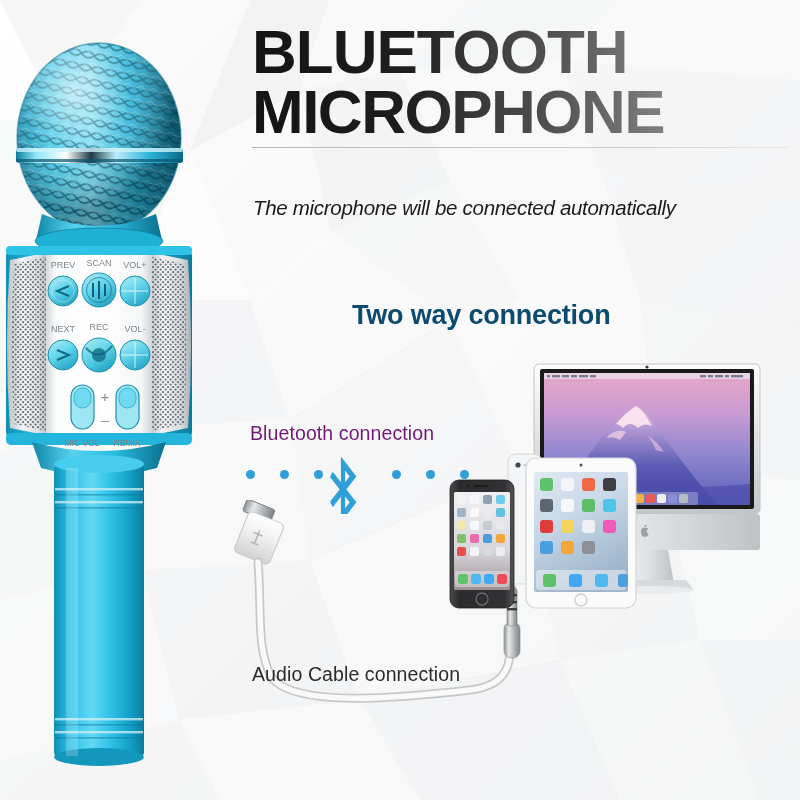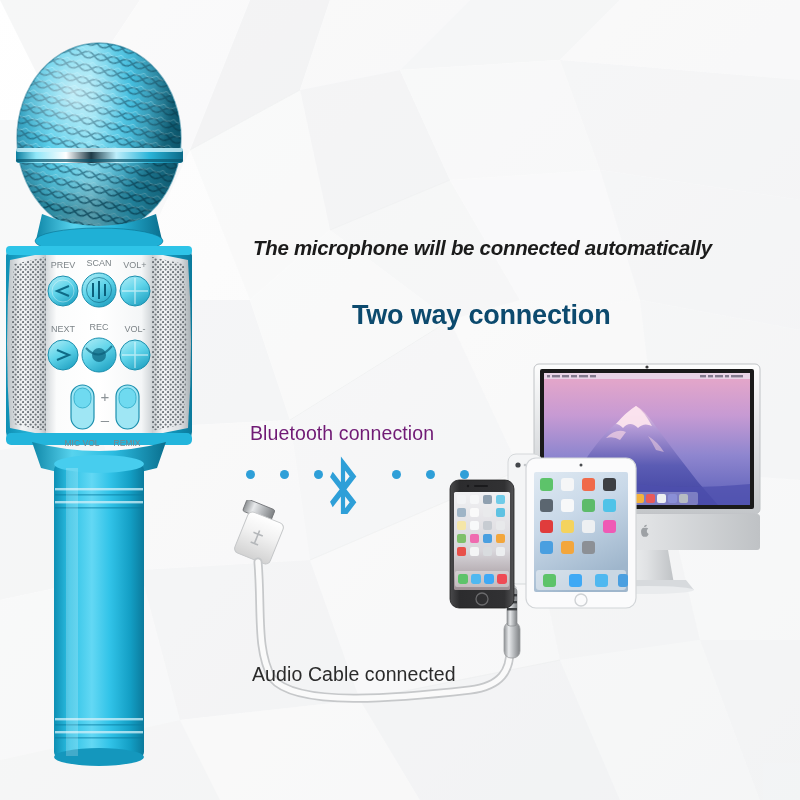--- a/index.html
+++ b/index.html
@@ -35,22 +35,22 @@
     color: transparent;
     -webkit-text-fill-color: transparent;
   }
   .headline-line.l2 { font-size: 62px; letter-spacing: -1.5px; }
   #headline-rule {
     margin-top: 6px; height: 1px; width: 536px;
     background: linear-gradient(90deg,#b8b8b8,#cfcfcf 70%,#e6e6e6);
   }
   #subtitle {
     position: absolute; left: 253px; top: 194px; width: 545px;
-    font-size: 20.5px; font-style: italic; font-weight: bold;
-    color: #1b1b1b; line-height: 1.38; letter-spacing: -0.3px; margin-top: 40px;
+    font-size: 20.5px; font-style: italic; font-weight: normal;
+    color: #1b1b1b; line-height: 1.38; letter-spacing: -0.3px;
   }
 
   #twoway {
     position: absolute; left: 352px; top: 300px;
     font-size: 27px; font-weight: bold; color: #0c4a6e;
     letter-spacing: -0.2px;
   }
 
   
   #bt-label {
@@ -129,20 +129,25 @@
       <polygon points="180,720 360,700 420,800 220,800" fill="#fafafa"></polygon>
       <polygon points="360,700 560,660 620,800 420,800" fill="#f1f2f4"></polygon>
       <polygon points="560,660 700,640 760,800 620,800" fill="#f8f9f9"></polygon>
       <polygon points="700,640 800,640 800,800 760,800" fill="#f3f4f5"></polygon>
     </g>
     <g stroke="#eceded" stroke-width="0.8" opacity="0.7" fill="none">
       <path d="M190,150 L300,90 M330,230 L450,180 M290,420 L450,320 M310,560 L520,470 M360,700 L560,660 M520,470 L660,470"></path>
     </g>
   </svg>
 
+  <div id="headline-block">
+    <div class="headline-line l1 nosel">BLUETOOTH</div>
+    <div class="headline-line l2 nosel">MICROPHONE</div>
+    <div id="headline-rule"></div>
+  </div>
 
   <div id="subtitle">
     <div>The microphone will be connected automatically</div>
   </div>
 
   <div id="twoway" class="nosel">Two way connection</div>
 
   <svg id="mic" width="250" height="740" viewBox="0 0 250 740">
     <defs>
       <linearGradient id="meshG" x1="0" y1="0" x2="1" y2="0">
@@ -352,21 +357,21 @@
 
     <g transform="translate(288,78)">
       <rect x="6" y="44" width="16" height="36" rx="7" fill="url(#metalG)" stroke="#9a9d9f" stroke-width="0.8"></rect>
       <rect x="9" y="10" width="10" height="38" rx="3" fill="url(#metalG)" stroke="#8b8e90" stroke-width="0.7"></rect>
       <rect x="9" y="16" width="10" height="2.4" fill="#3c3f42"></rect>
       <rect x="9" y="23" width="10" height="2.4" fill="#3c3f42"></rect>
       <rect x="9" y="30" width="10" height="2.4" fill="#3c3f42"></rect>
       <path d="M9,10 Q14,2 19,10 Z" fill="#c9ccce"></path>
     </g>
   </svg>
-  <div id="cable-label" class="nosel">Audio Cable connected</div>
+  <div id="cable-label" class="nosel">Audio Cable connection</div>
 
   <svg id="devices" width="370" height="300" viewBox="0 0 370 300">
     <defs>
       <linearGradient id="skyG" x1="0" y1="0" x2="0" y2="1">
         <stop offset="0" stop-color="#e8a8c8"></stop>
         <stop offset="0.32" stop-color="#c79ad3"></stop>
         <stop offset="0.62" stop-color="#8f86cf"></stop>
         <stop offset="1" stop-color="#5a5fb8"></stop>
       </linearGradient>
       <linearGradient id="mtnG" x1="0" y1="0" x2="0" y2="1">

